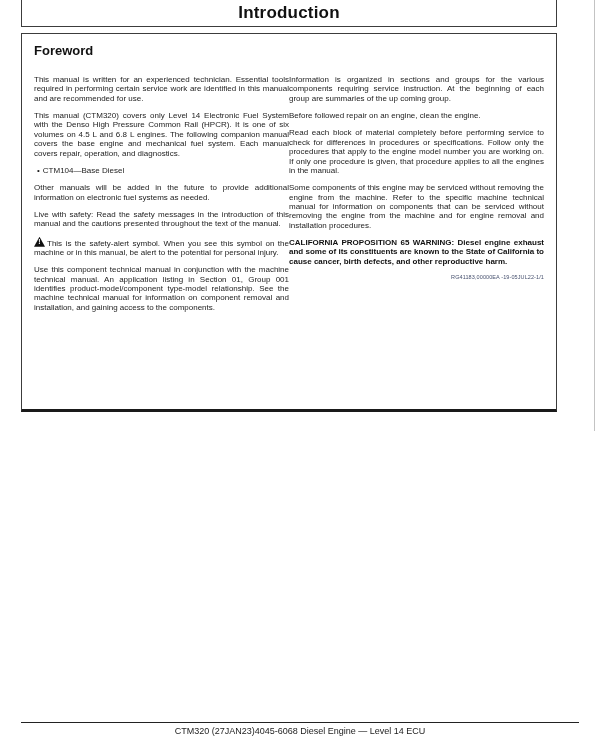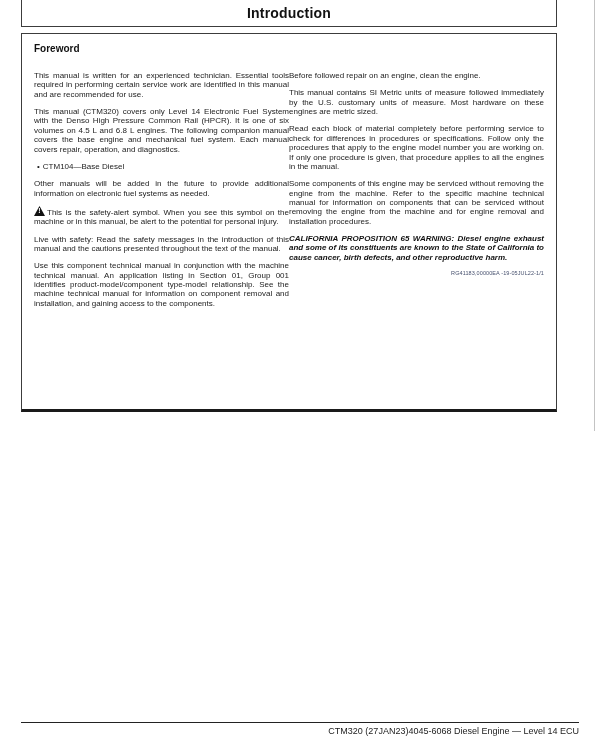--- a/index.html
+++ b/index.html
@@ -26,21 +26,21 @@
     width: 536px;
     height: 29px;
     border: 1.5px solid #3c3c3c;
     box-sizing: border-box;
     display: flex;
     align-items: center;
     justify-content: center;
   }
   .header-box h1 {
     margin: 16px;
-    font-size: 14px;
+    font-size: 17px;
     font-weight: bold;
     letter-spacing: 0.2px;
     color: #111;
   }
   
   .right-rule {
     position: absolute;
     left: 594px;
     top: 0;
     width: 1px;
@@ -54,41 +54,40 @@
     top: 33px;
     width: 536px;
     height: 379px;
     border: 1.5px solid #3c3c3c;
     border-bottom: 3px solid #1a1a1a;
     box-sizing: border-box;
     padding: 9px 12px 0 12px;
   }
   .foreword-box h2 {
     margin: 0 0 17px 0;
-    font-size: 10px;
+    font-size: 13px;
     font-weight: bold;
     color: #111;
   }
   .cols {
     display: flex;
   }
   .col {
     flex: 1 1 0;
     font-size: 8px;
     line-height: 1.17;
     text-align: justify;
     color: #1c1c1c;
   }
   .col p {
     margin: 0 0 8px 0;
   }
   .col p.bold-para {
     font-weight: bold;
     color: #111;
-    font-style: italic;
   }
   .bullet-row {
     margin: 0 0 8px 0;
     padding-left: 3px;
   }
   .bullet-row .bullet-marker {
     margin-right: 3px;
   }
   
   .alert-icon {
@@ -128,21 +127,21 @@
     top: 722px;
     width: 558px;
     border-top: 1.5px solid #222;
   }
   .footer {
     position: absolute;
     left: 21px;
     top: 726px;
     width: 558px;
     display: flex;
-    justify-content: flex-end;
+    justify-content: center;
     font-size: 9px;
     color: #1c1c1c;
   }
 </style>
 </head>
 <body>
 
 <div class="page">
 
   <div class="header-box">
@@ -156,28 +155,28 @@
 
     <div class="cols">
 
       <div class="col">
         <p>This manual is written for an experienced technician. Essential tools required in performing certain service work are identified in this manual and are recommended for use.</p>
         <p>This manual (CTM320) covers only Level 14 Electronic Fuel System with the Denso High Pressure Common Rail (HPCR). It is one of six volumes on 4.5 L and 6.8 L engines. The following companion manual covers the base engine and mechanical fuel system. Each manual covers repair, operation, and diagnostics.</p>
         <div class="bullet-row">
           <span class="bullet-marker">•</span><span>CTM104—Base Diesel</span>
         </div>
         <p>Other manuals will be added in the future to provide additional information on electronic fuel systems as needed.</p>
+        <p>Live with safety: Read the safety messages in the introduction of this manual and the cautions presented throughout the text of the manual.</p>
         <p><span class="alert-icon"><span class="tri"></span><span class="excl">!</span></span><span>This is the safety-alert symbol. When you see this symbol on the machine or in this manual, be alert to the potential for personal injury.</span></p>
-        <p>Live with safety: Read the safety messages in the introduction of this manual and the cautions presented throughout the text of the manual.</p>
         <p>Use this component technical manual in conjunction with the machine technical manual. An application listing in Section 01, Group 001 identifies product-model/component type-model relationship. See the machine technical manual for information on component removal and installation, and gaining access to the components.</p>
       </div>
 
       <div class="col">
+        <p>Information is organized in sections and groups for the various components requiring service instruction. At the beginning of each group are summaries of the up coming group.</p>
         <p>Before followed repair on an engine, clean the engine.</p>
-        <p>This manual contains SI Metric units of measure followed immediately by the U.S. customary units of measure. Most hardware on these engines are metric sized.</p>
         <p>Read each block of material completely before performing service to check for differences in procedures or specifications. Follow only the procedures that apply to the engine model number you are working on. If only one procedure is given, that procedure applies to all the engines in the manual.</p>
         <p>Some components of this engine may be serviced without removing the engine from the machine. Refer to the specific machine technical manual for information on components that can be serviced without removing the engine from the machine and for engine removal and installation procedures.</p>
         <p class="bold-para">CALIFORNIA PROPOSITION 65 WARNING: Diesel engine exhaust and some of its constituents are known to the State of California to cause cancer, birth defects, and other reproductive harm.</p>
         <div class="refcode">RG41183,00000EA -19-05JUL22-1/1</div>
       </div>
 
     </div>
   </div>
 
   <div class="footer-rule"></div>

